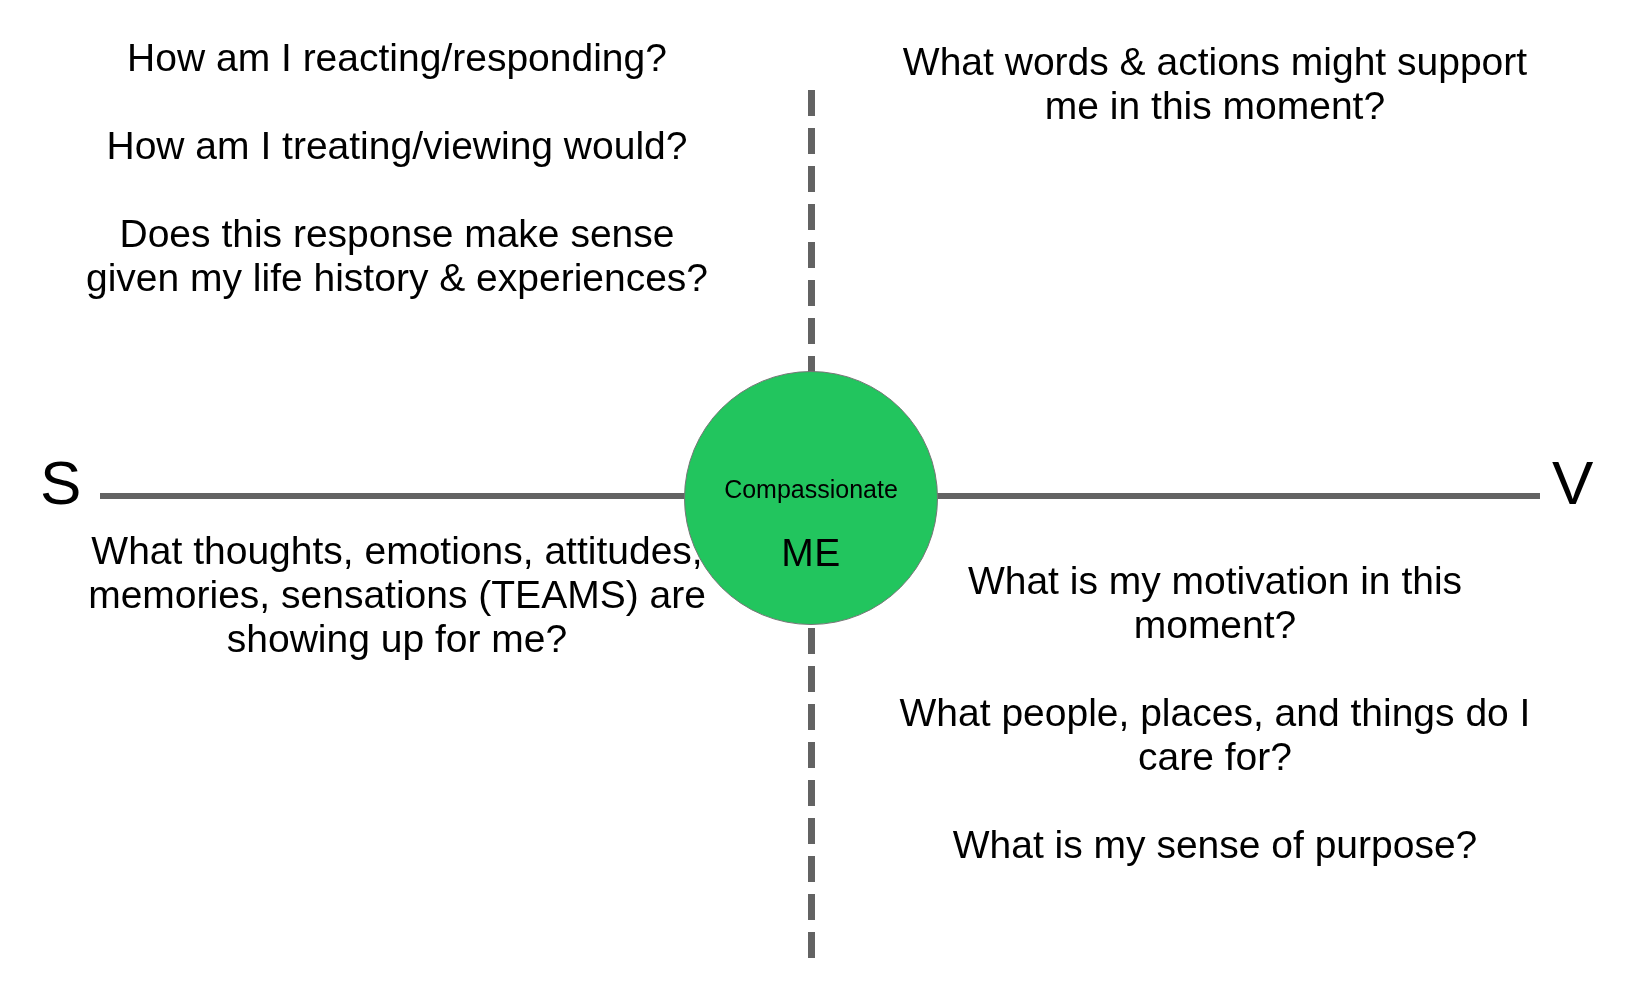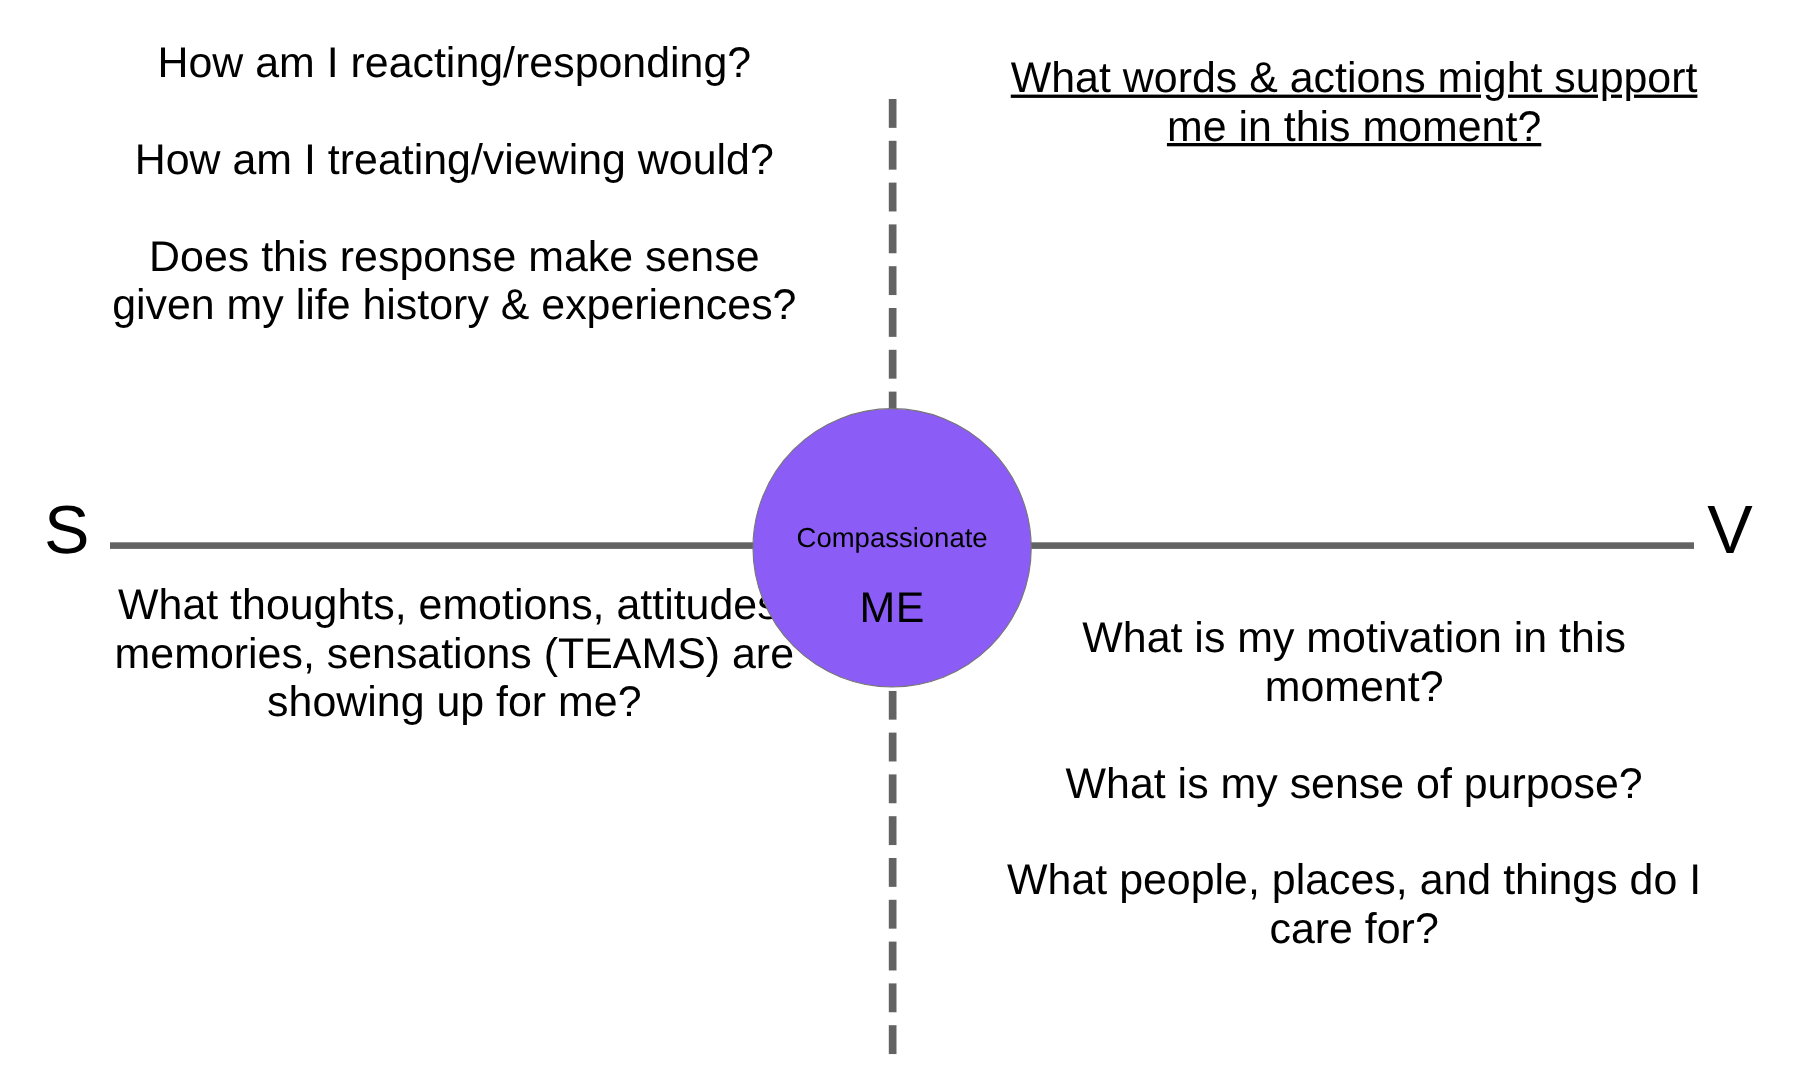--- a/index.html
+++ b/index.html
@@ -47,21 +47,21 @@
 
   
   .center-circle {
     position: absolute;
     left: 684px;
     top: 371px;
     width: 254px;
     height: 254px;
     border: 1.6px solid #767676;
     border-radius: 50%;
-    background: #8b5cf6;
+    background: #22c55e;
     box-sizing: border-box;
     z-index: 3;
     display: flex;
     flex-direction: column;
     align-items: center;
     justify-content: center;
   }
   .circle-top-label {
     font-size: 25px;
     line-height: 30px;
@@ -87,31 +87,30 @@
   .axis-label-s { left: 40px; top: 452px; }
   .axis-label-v { left: 1552px; top: 452px; }
 
   
   .quad {
     position: absolute;
     text-align: center;
     font-size: 39px;
     line-height: 44px;
     color: #000;
-    margin-left: 16px;
   }
   .quad p {
     margin: 0;
   }
   .quad p + p {
     margin-top: 44px;
   }
 
   .quad-tl { left: 72px; top: 36px;  width: 650px; }
-  .quad-tr { left: 895px; top: 50px;  width: 640px; text-decoration: underline; }
+  .quad-tr { left: 895px; top: 40px;  width: 640px; }
   .quad-bl { left: 72px; top: 529px; width: 650px; }
   .quad-br { left: 895px; top: 559px; width: 640px; }
 </style>
 </head>
 <body>
 
 <div id="canvas">
 
   <div class="h-axis"></div>
 
@@ -135,17 +134,17 @@
   <div class="quad quad-tr">
     <p>What words &amp; actions might support me in this moment?</p>
   </div>
 
   <div class="quad quad-bl">
     <p>What thoughts, emotions, attitudes, memories, sensations (TEAMS) are showing up for me?</p>
   </div>
 
   <div class="quad quad-br">
     <p>What is my motivation in this moment?</p>
+    <p>What people, places, and things do I care for?</p>
     <p>What is my sense of purpose?</p>
-    <p>What people, places, and things do I care for?</p>
   </div>
 
 </div>
 
 </body></html>

